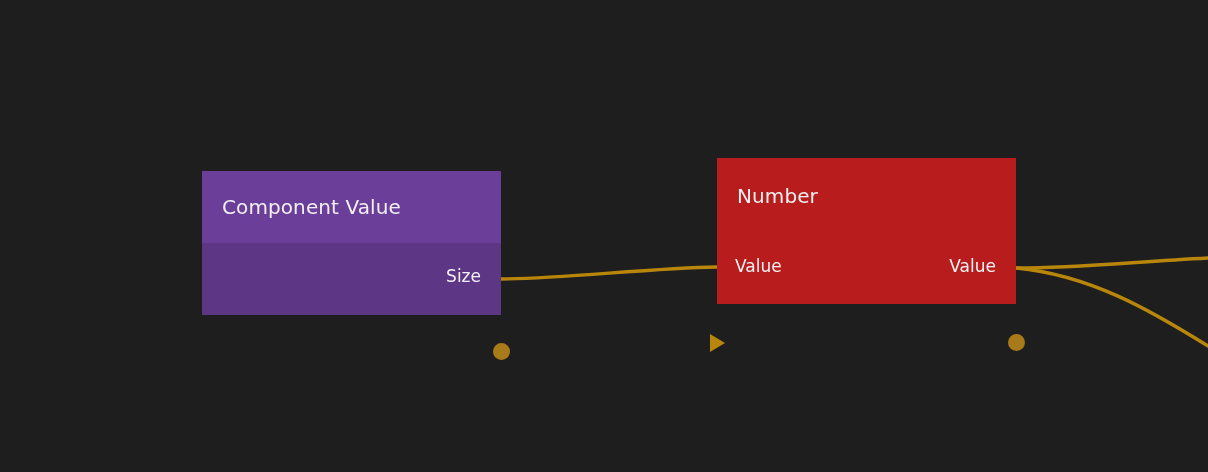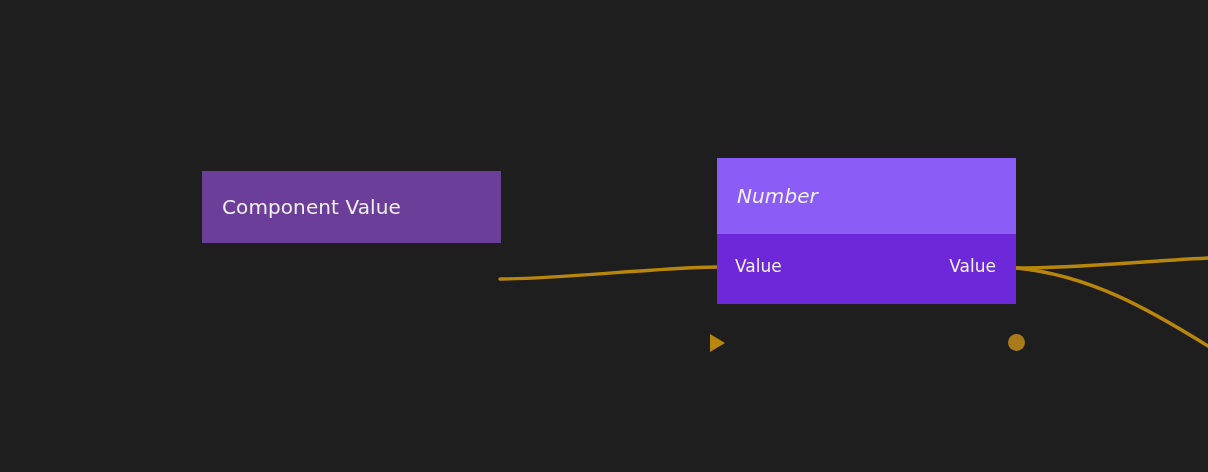--- a/index.html
+++ b/index.html
@@ -91,27 +91,26 @@
 
   
   #node-number {
     left: 717px;
     top: 158px;
     width: 299px;
     height: 146px;
   }
   #node-number .node-header {
     height: 76px;
-    background: #8b5cf6;
+    background: #b91c1c;
     padding-left: 20px;
-    font-style: italic;
   }
   #node-number .node-body {
     height: 70px;
-    background: #6d28d9;
+    background: #b91c1c;
     padding: 0 20px 0 18px;
   }
   #node-number .port-row {
     padding-bottom: 6px;
   }
 
   
   .port-dot {
     position: absolute;
     width: 17px;
@@ -139,20 +138,26 @@
   <svg id="edge-layer" viewBox="0 0 1208 472" width="1208" height="472">
     <path fill="none" stroke="#b8860b" stroke-width="3.4" stroke-linecap="round" d="M 500 279 C 560 279, 650 268, 717 267"></path>
     <path fill="none" stroke="#b8860b" stroke-width="3.4" stroke-linecap="round" d="M 1016 268 C 1080 268, 1130 262, 1208 258"></path>
     <path fill="none" stroke="#b8860b" stroke-width="3.4" stroke-linecap="round" d="M 1016 268 C 1090 275, 1150 310, 1208 346"></path>
   </svg>
 
   <div class="node" id="node-component-inputs">
     <div class="node-header">
       <span class="node-title">Component Value</span>
     </div>
+    <div class="node-body">
+      <div class="port-row">
+        <span class="port-label out">Size</span>
+      </div>
+      <span class="port-dot" id="port-size-out"></span>
+    </div>
   </div>
 
   <div class="node" id="node-number">
     <div class="node-header">
       <span class="node-title">Number</span>
     </div>
     <div class="node-body">
       <div class="port-row">
         <span class="port-label in">Value</span>
         <span class="port-label out">Value</span>

